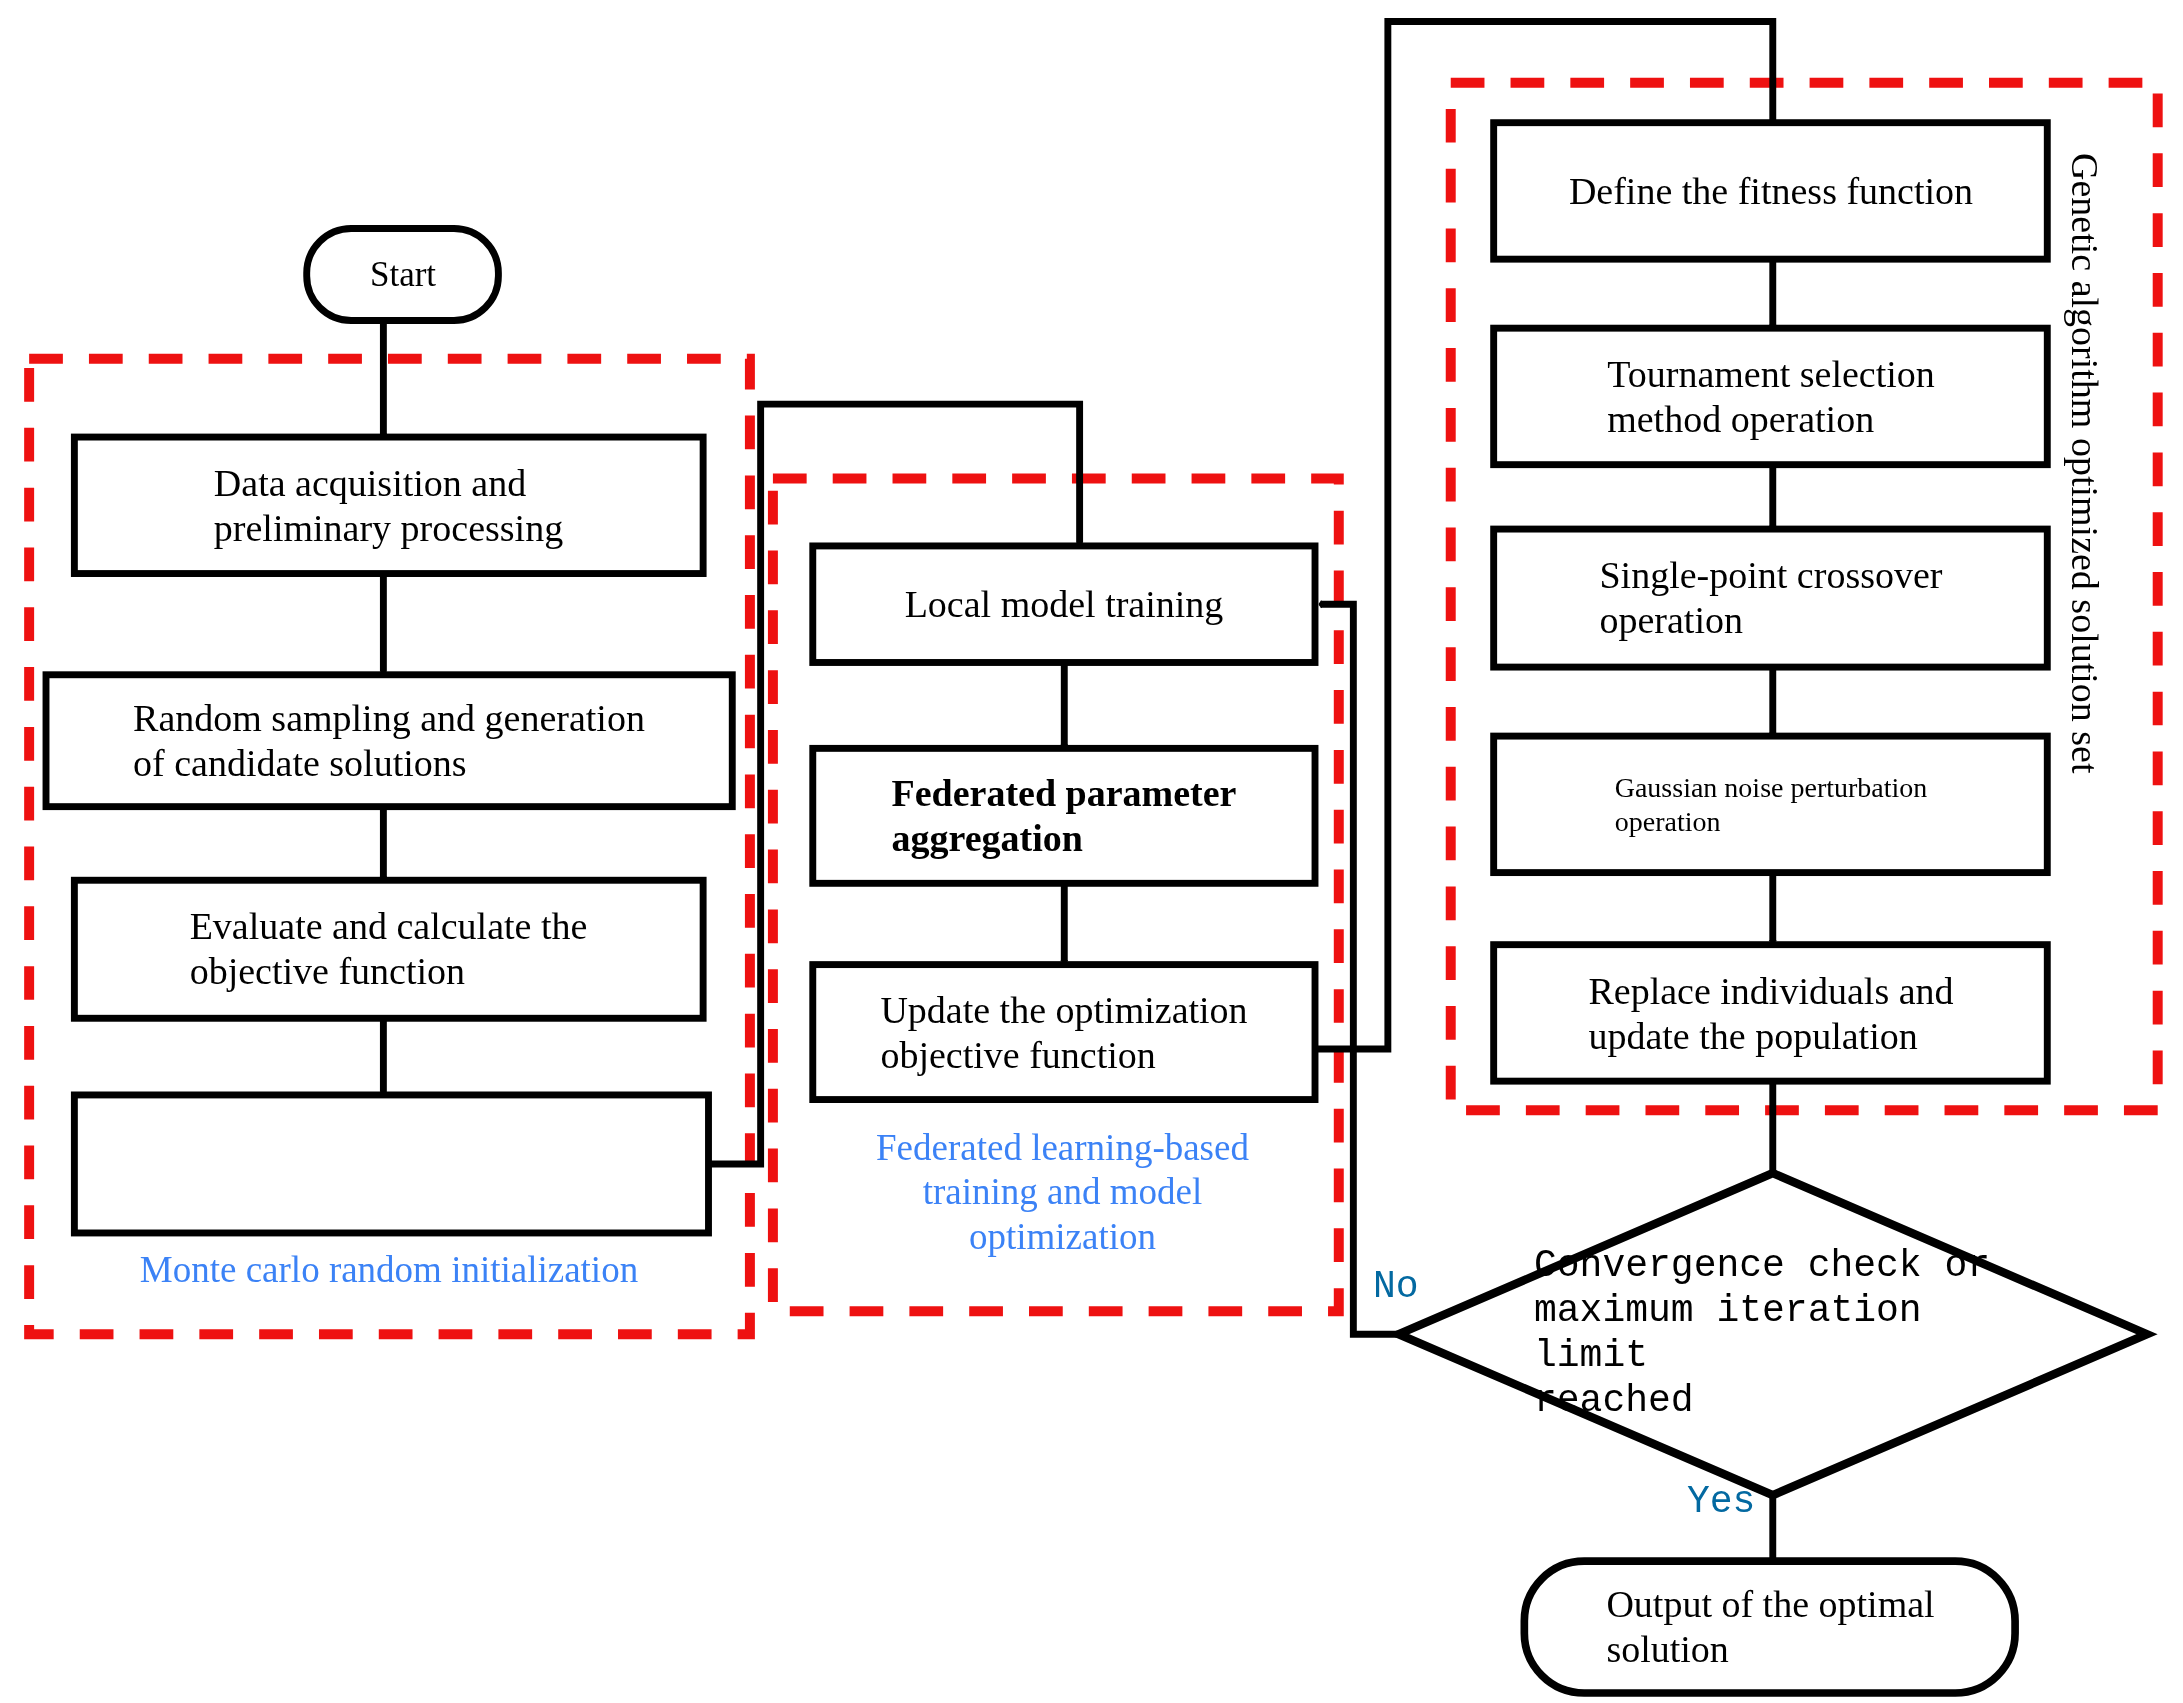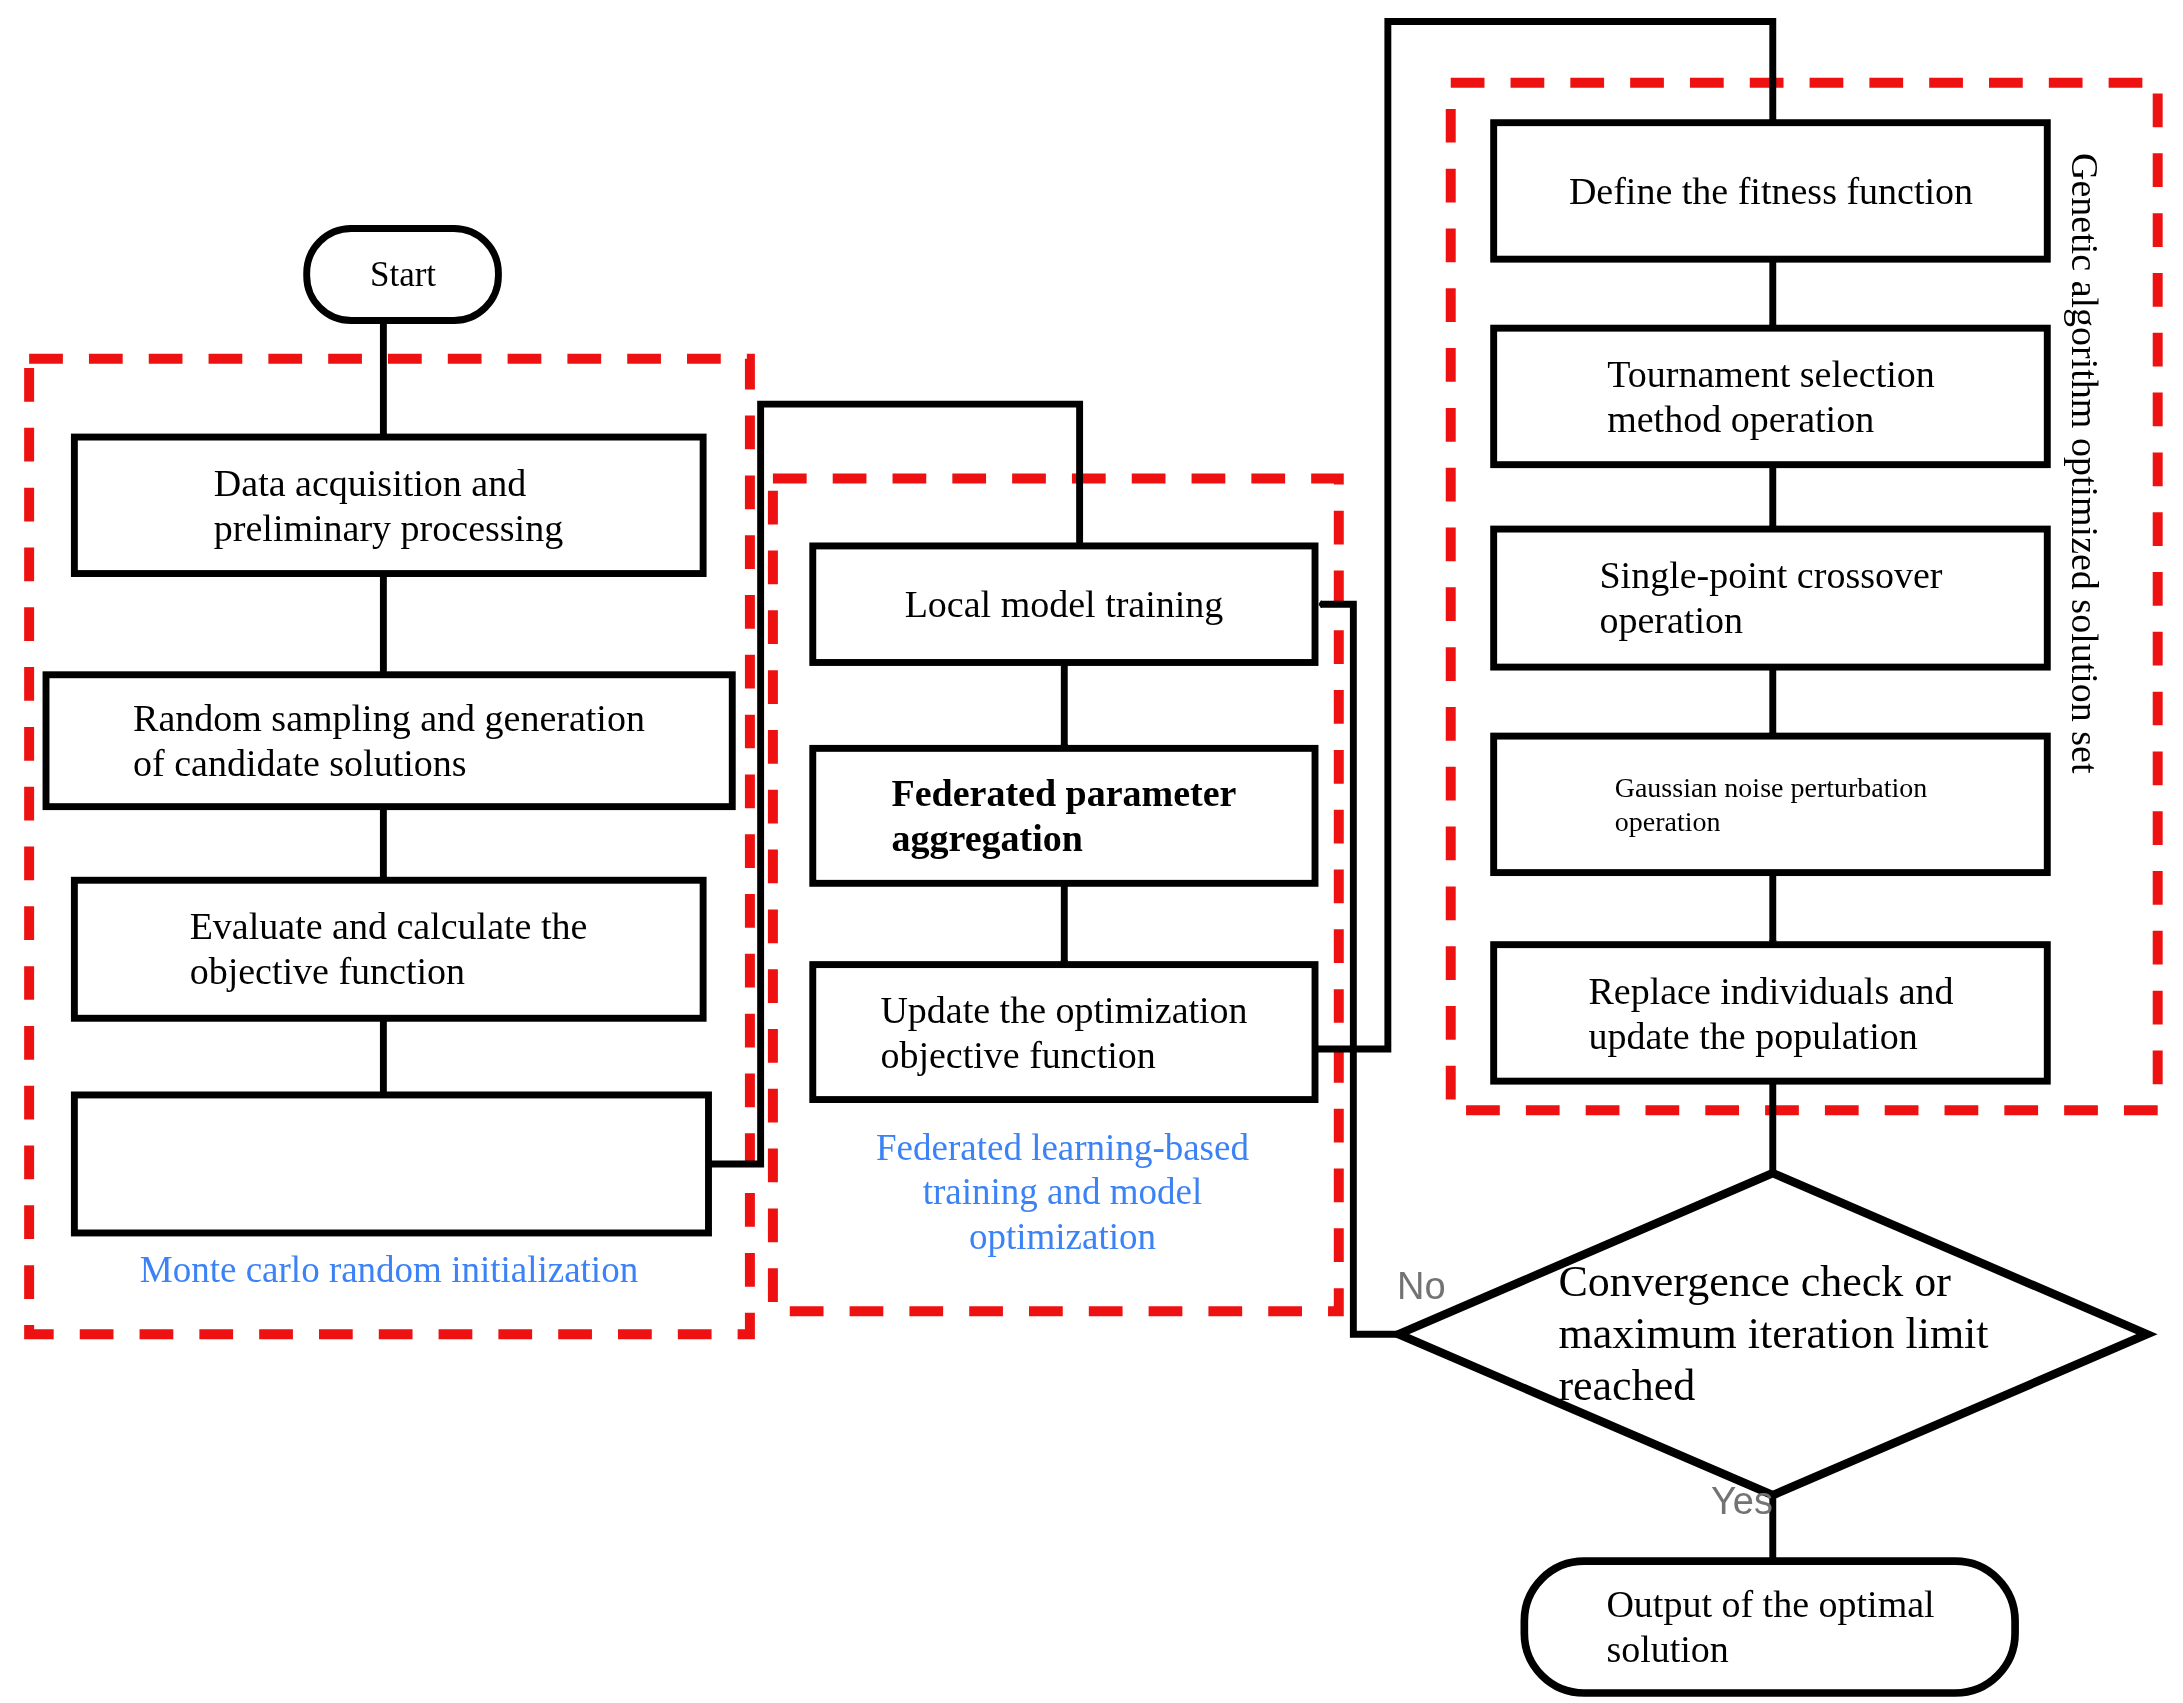--- a/index.html
+++ b/index.html
@@ -11,23 +11,22 @@
     text-align:left;color:#000000;line-height:1.18;
     font-family:"Liberation Serif","DejaVu Serif",serif;
     white-space:pre-line;pointer-events:none;
   }
   .grp-caption{
     position:absolute;display:flex;align-items:flex-start;justify-content:center;
     text-align:center;color:#3b82f6;line-height:1.20;
     font-family:"Liberation Serif","DejaVu Serif",serif;white-space:pre-line;
   }
   .edge-label{
-    position:absolute;color:#737373;font-family:Liberation Sans, sans-serif;
+    position:absolute;color:#0369a1;font-family:Liberation Mono, monospace;
     white-space:nowrap;
-    margin-left:24px;
   }
   .vert-caption{
     position:absolute;color:#000;font-family:"Liberation Serif","DejaVu Serif",serif;
     white-space:nowrap;transform-origin:0 0;transform:rotate(90deg);
   }
 </style>
 </head>
 <body>
 
 <div id="root">
@@ -113,21 +112,21 @@
 method operation</div>
   <div class="node-label" style="left:1494px;top:529px;width:554px;height:138px;font-size:38px;">Single-point crossover
 operation</div>
   <div class="node-label" style="left:1494px;top:736px;width:554px;height:137px;font-size:28px;">Gaussian noise perturbation
 operation</div>
   <div class="node-label" style="left:1494px;top:945px;width:554px;height:137px;font-size:38px;">Replace individuals and
 update the population</div>
 
   <div class="vert-caption" style="left:2107px;top:153px;font-size:38px;">Genetic algorithm optimized solution set</div>
 
-  <div class="node-label" style="left:1534px;top:1242px;width:479px;height:184px;font-size:44px;">Convergence check or
+  <div class="node-label" style="left:1534px;top:1242px;width:479px;height:184px;font-size:38px;font-family:Liberation Mono, monospace;">Convergence check or
 maximum iteration limit
 reached</div>
 
   <div class="edge-label" style="left:1373px;top:1265px;font-size:38px;">No</div>
   <div class="edge-label" style="left:1687px;top:1480px;font-size:38px;">Yes</div>
 
   <div class="node-label" style="left:1525px;top:1561px;width:491px;height:132px;font-size:38px;">Output of the optimal
 solution</div>
 
 </div>

